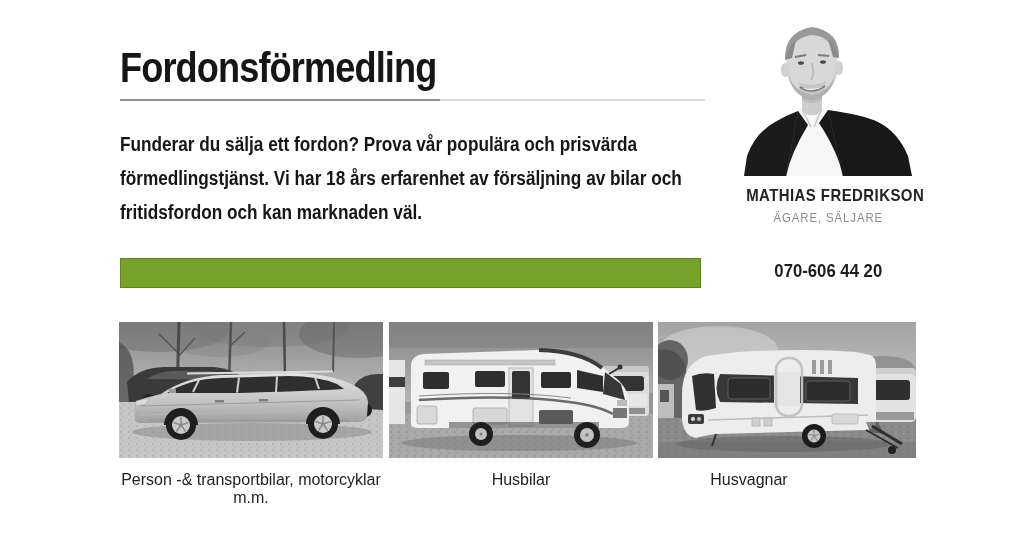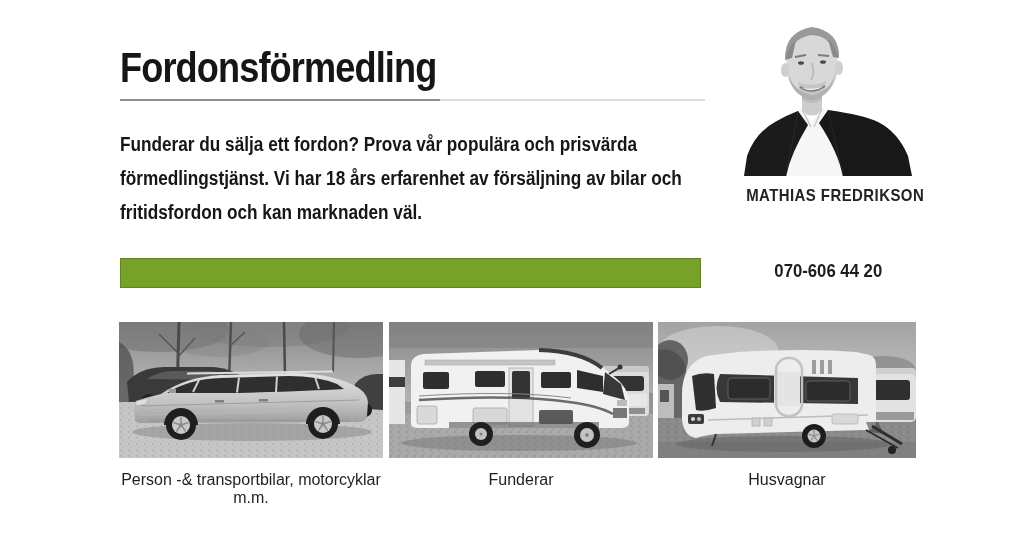--- a/index.html
+++ b/index.html
@@ -32,21 +32,21 @@
 
   .fig { position:absolute; top:322px; height:136px; cursor:pointer; }
   .fig svg { display:block; width:100%; height:100%; }
   .fig1 { left:119px; width:264px; }
   .fig2 { left:389px; width:264px; }
   .fig3 { left:658px; width:258px; }
 
   .caption { position:absolute; top:471px; font-size:16px; color:#1f1f1f; text-align:center; cursor:pointer; }
   .cap1 { left:119px; width:264px; }
   .cap2 { left:389px; width:264px; }
-  .cap3 { left:658px; width:258px; }
+  .cap3 { left:620px; width:258px; }
 </style>
 </head>
 <body>
 
 <div class="page">
 
   <h1 class="title"><span class="condensed">Fordonsförmedling</span></h1>
   <div class="rule">
     <div class="rule-dark"></div>
   </div>
@@ -89,20 +89,21 @@
       <ellipse cx="83" cy="54" rx="3" ry="1.8" fill="#4a4a4a"></ellipse>
 
       <path d="M72,55 Q75,66 71,72" stroke="#b5b5b5" stroke-width="1.5" fill="none"></path>
 
       <path d="M60,79 Q72,87 85,78" stroke="#7c7c7c" stroke-width="1.8" fill="none"></path>
       <path d="M62,80 Q72,85 83,79 Q72,82 62,80 Z" fill="#efefef"></path>
     </svg>
   </div>
 
   <div class="contact-name"><span class="condensed-c">MATHIAS FREDRIKSON</span></div>
+  <div class="contact-role"><span class="condensed-c">ÄGARE, SÄLJARE</span></div>
   <div class="contact-phone"><span class="condensed-c">070-606 44 20</span></div>
 
   <div class="fig fig1">
     <svg viewBox="0 0 264 136" xmlns="http://www.w3.org/2000/svg">
       <defs>
         <linearGradient id="g1sky" x1="0" y1="0" x2="0" y2="1">
           <stop offset="0" stop-color="#898989"></stop>
             <stop offset="1" stop-color="#c4c4c4"></stop>
         </linearGradient>
         <linearGradient id="g1silver" x1="0" y1="0" x2="0" y2="1">
@@ -301,16 +302,16 @@
       <path d="M156,114 L156,108 M156,114 L161.7,112 M156,114 L159.5,119 M156,114 L152.5,119 M156,114 L150.3,112" stroke="#8c8c8c" stroke-width="1.2"></path>
 
       <path d="M214,104 L244,122" stroke="#2e2e2e" stroke-width="3" fill="none"></path>
       <path d="M208,108 L240,126" stroke="#2e2e2e" stroke-width="2" fill="none"></path>
       <circle cx="234" cy="128" r="4" fill="#222222"></circle>
       <path d="M58,112 L54,124" stroke="#333333" stroke-width="2" fill="none"></path>
     </svg>
   </div>
 
   <div class="caption cap1">Person -&amp; transportbilar, motorcyklar m.m.</div>
-  <div class="caption cap2">Funderar</div>
+  <div class="caption cap2">Husbilar</div>
   <div class="caption cap3">Husvagnar</div>
 
 </div>
 
 </body></html>

